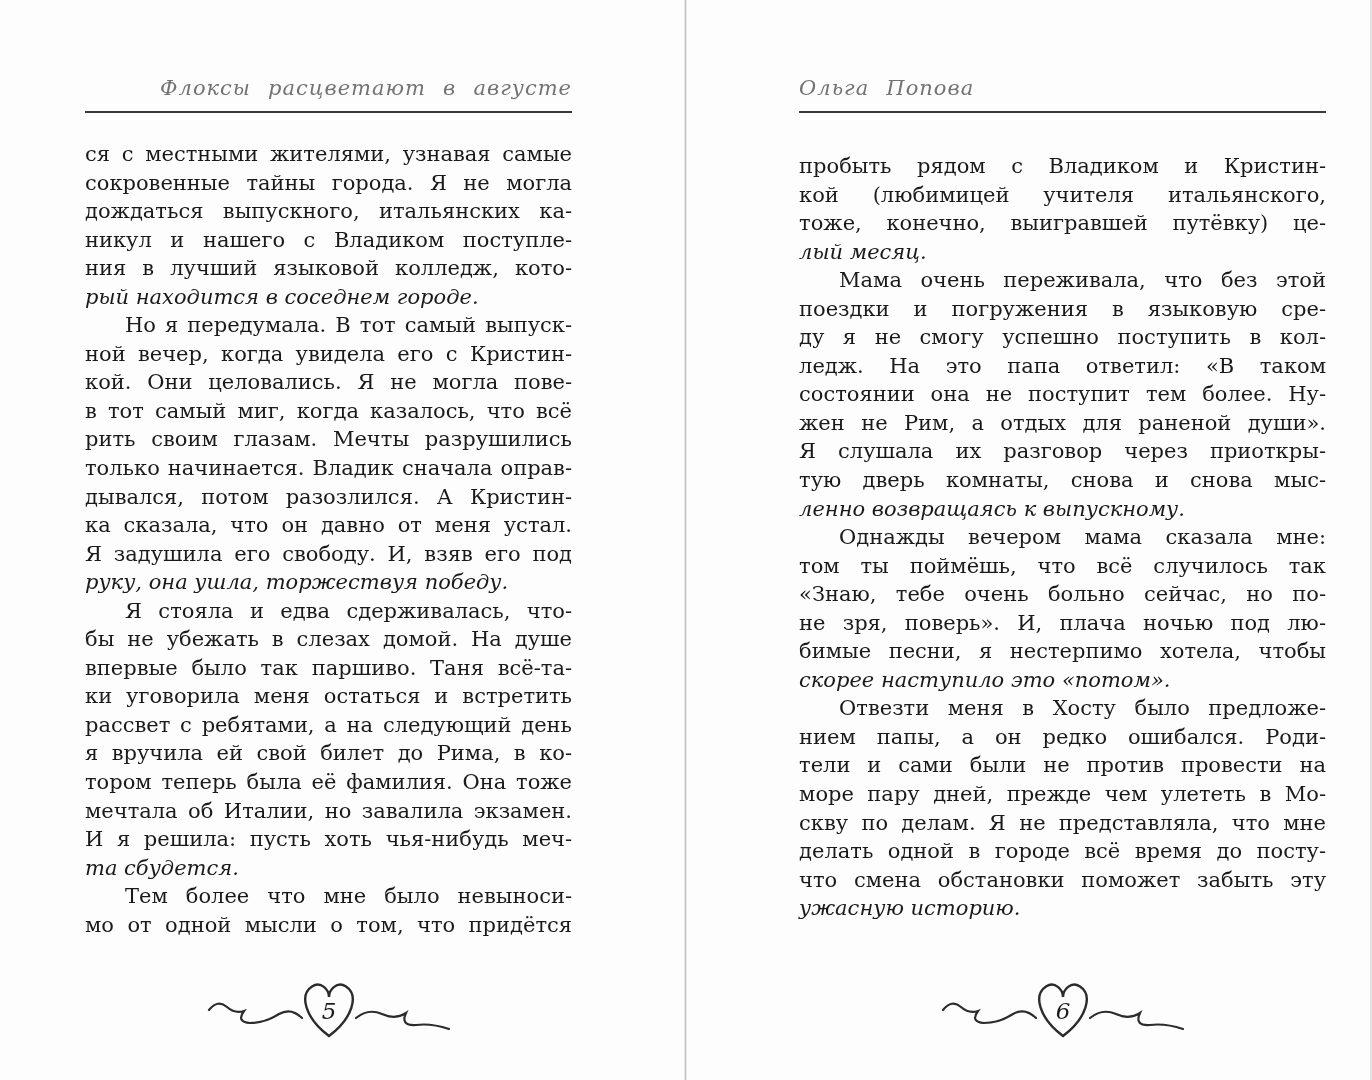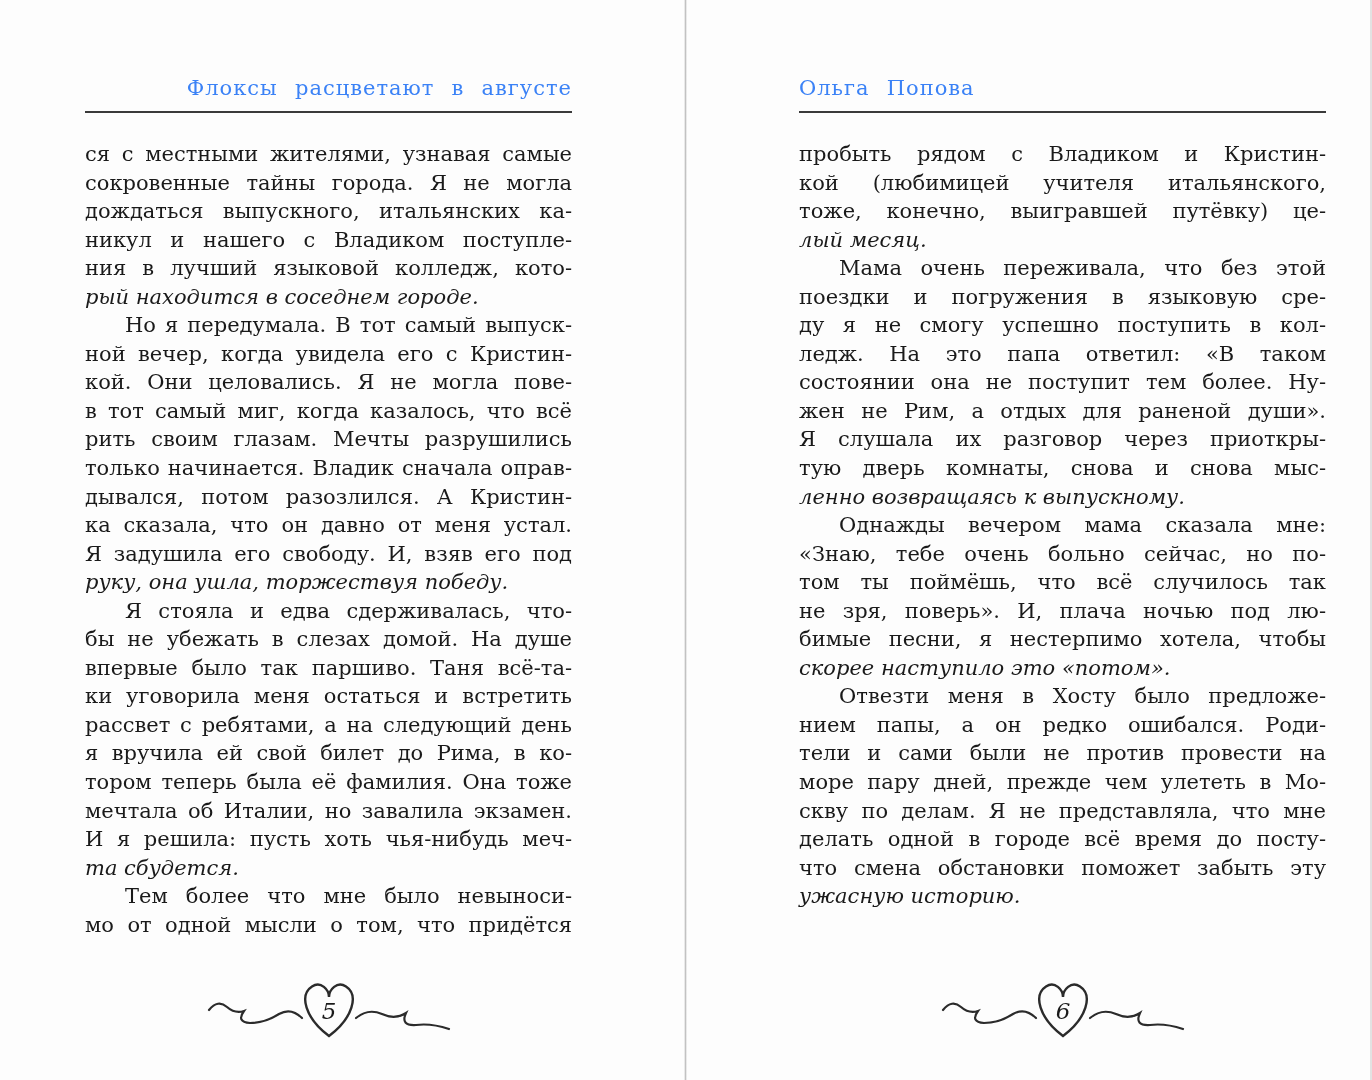--- a/index.html
+++ b/index.html
@@ -24,29 +24,30 @@
     width: 3px; height: 1080px;
     background: linear-gradient(to right, rgba(0,0,0,0), #c2c2c2 50%, rgba(0,0,0,0));
   }
   .page {
     width: 686px; height: 1080px;
     display: flex;
     flex-direction: column;
     padding-top: 72px;
   }
   .page.left  { padding-left: 85px;  padding-right: 113px; }
-  .page.right { padding-left: 114px; padding-right: 44px; }
+  .page.right { padding-left: 114px; padding-right: 44px; gap: 12px; }
 
   .page-header { flex: 0 0 auto; }
   .header-title {
+    font-style: italic;
     font-size: 21px;
     line-height: 32px;
     letter-spacing: 1px;
     word-spacing: 0.45em;
-    color: #3b82f6;
+    color: #737373;
     white-space: nowrap;
   }
   .page.left  .header-title { text-align: right; }
   .page.right .header-title { text-align: left; }
   .header-rule {
     height: 2px;
     background: #3a3a3a;
     margin-top: 7px;
   }
 
@@ -171,22 +172,22 @@
           <div class="line">ду я не смогу успешно поступить в кол-</div>
           <div class="line">ледж. На это папа ответил: «В таком</div>
           <div class="line">состоянии она не поступит тем более. Ну-</div>
           <div class="line">жен не Рим, а отдых для раненой души».</div>
           <div class="line">Я слушала их разговор через приоткры-</div>
           <div class="line">тую дверь комнаты, снова и снова мыс-</div>
           <div class="line line-end">ленно возвращаясь к выпускному.</div>
         </div>
         <div class="para">
           <div class="line line-indent">Однажды вечером мама сказала мне:</div>
+          <div class="line">том ты поймёшь, что всё случилось так</div>
           <div class="line">«Знаю, тебе очень больно сейчас, но по-</div>
-          <div class="line">том ты поймёшь, что всё случилось так</div>
           <div class="line">не зря, поверь». И, плача ночью под лю-</div>
           <div class="line">бимые песни, я нестерпимо хотела, чтобы</div>
           <div class="line line-end">скорее наступило это «потом».</div>
         </div>
         <div class="para">
           <div class="line line-indent">Отвезти меня в Хосту было предложе-</div>
           <div class="line">нием папы, а он редко ошибался. Роди-</div>
           <div class="line">тели и сами были не против провести на</div>
           <div class="line">море пару дней, прежде чем улететь в Мо-</div>
           <div class="line">скву по делам. Я не представляла, что мне</div>

